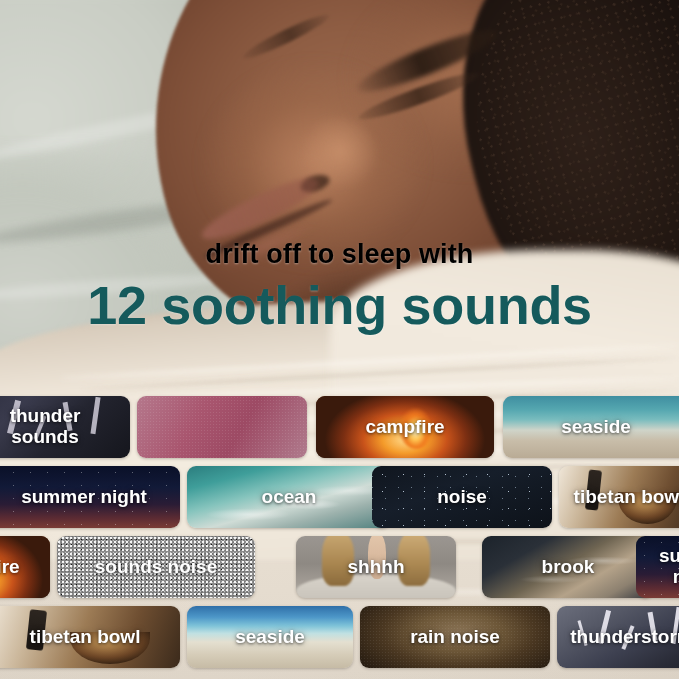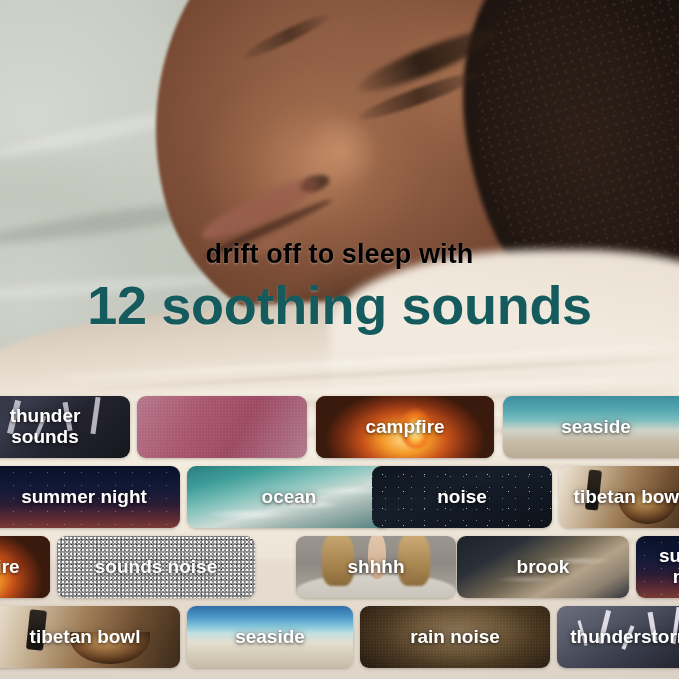--- a/index.html
+++ b/index.html
@@ -429,21 +429,21 @@
         </div>
         <div class="card" style="left: 262px; width: 160px; margin-left: 34px;">
           <div class="art a-shhhh">
             <i class="shirt"></i>
             <i class="hair-l"></i>
             <i class="hair-r"></i>
             <i class="finger"></i>
           </div>
           <span class="lbl">shhhh</span>
         </div>
-        <div class="card" style="left: 457px; width: 172px; align-items: center;">
+        <div class="card" style="left: 482px; width: 172px; align-items: center;">
           <div class="art a-brook"></div>
           <span class="lbl">brook</span>
         </div>
         <div class="card cut-right" style="left: 636px; width: 120px;">
           <div class="art a-summernight"></div>
           <span class="lbl">summer night</span>
         </div>
       </div>
       <div class="row">
         <div class="card cut-left" style="left: -10px; width: 190px;">

